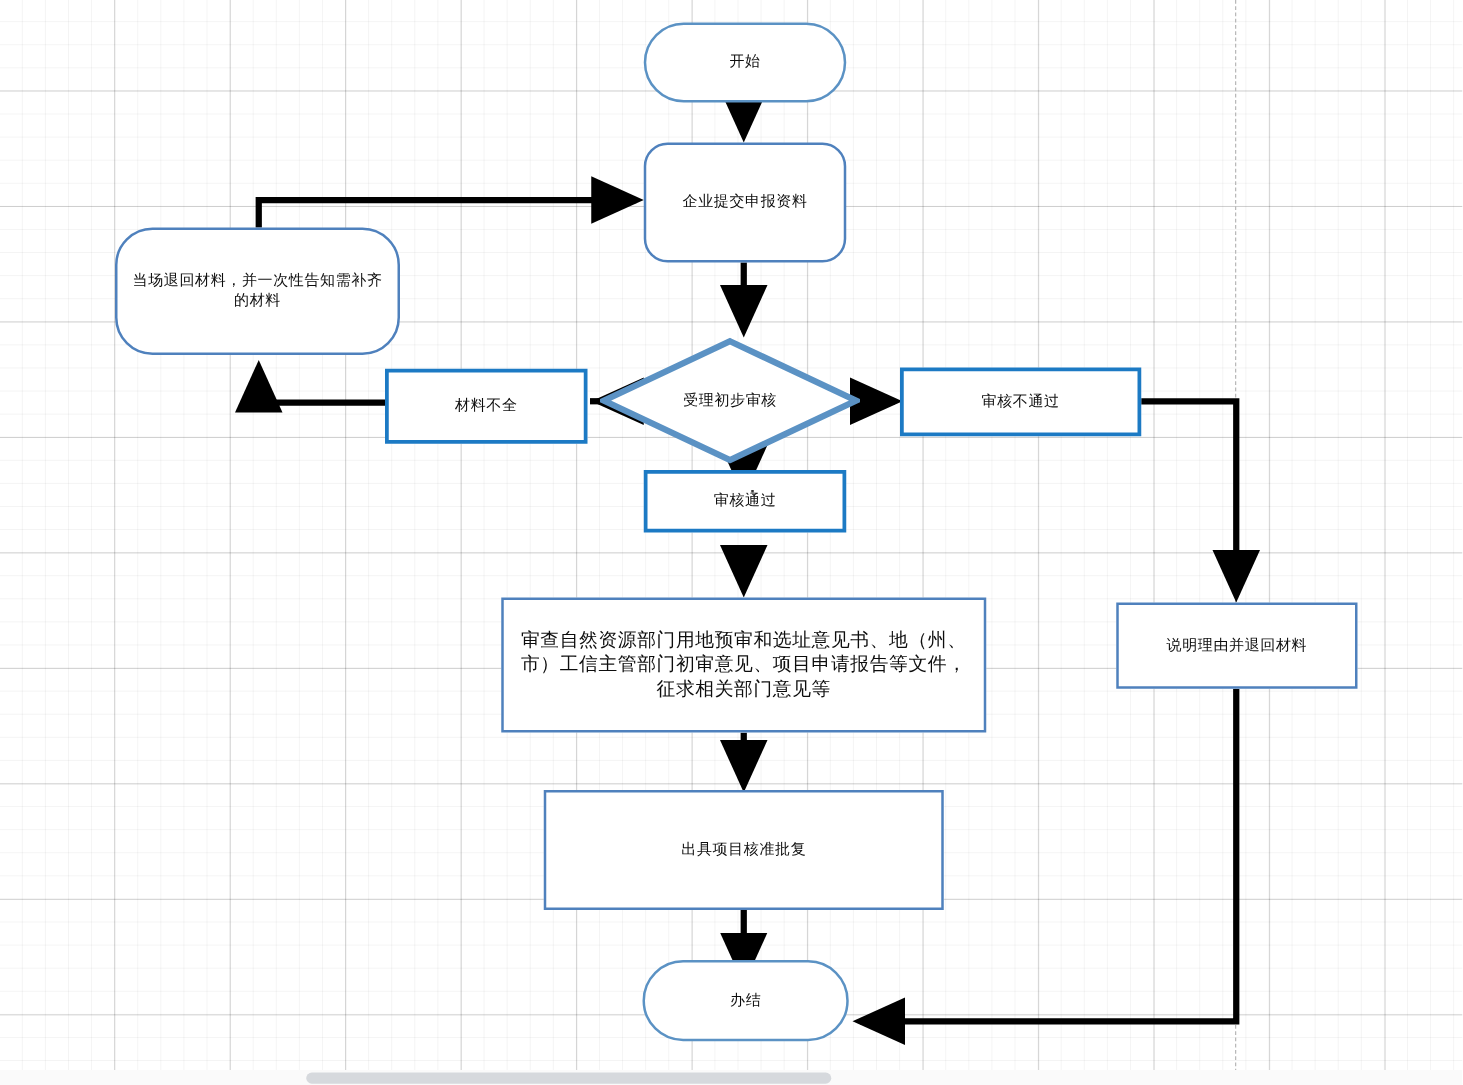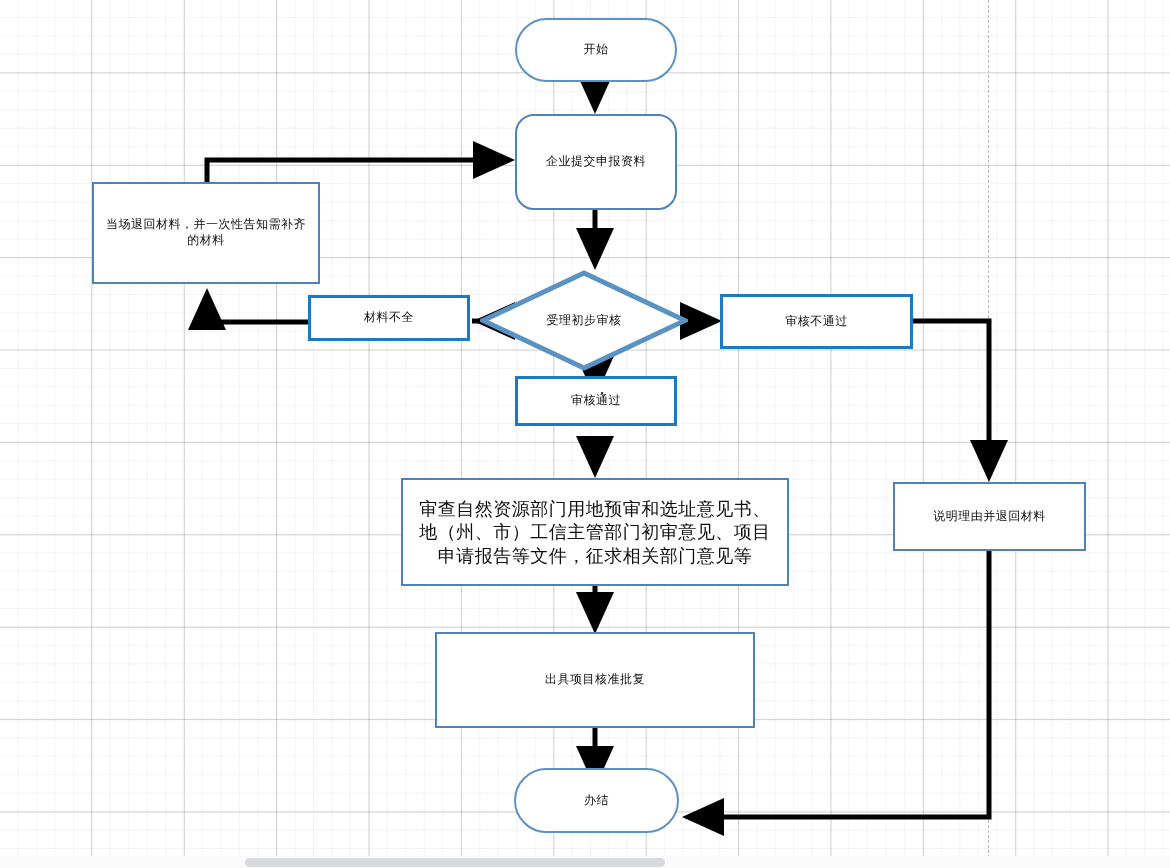--- a/index.html
+++ b/index.html
@@ -92,21 +92,21 @@
   .scrollbar-thumb {
     position: absolute;
     bottom: 1px;
     left: 245px;
     width: 420px;
     height: 9px;
     background: #d6d9dd;
     border-radius: 5px;
   }
   .fs16 { font-size: 12px; }
-  .fs15 { font-size: 18px; justify-content: center; }
+  .fs15 { font-size: 15px; justify-content: center; }
   .stray-dot {
     position: absolute;
     width: 2px;
     height: 2px;
     background: #333;
     left: 601px;
     top: 392px;
   }
 </style>
 </head>
@@ -150,25 +150,25 @@
   </svg>
 
   <div class="node terminator fs16" style="left:515px; top:18px; width:162px; height:64px;">
     <span>开始</span>
   </div>
 
   <div class="node process fs16" style="left:515px; top:114px; width:162px; height:96px; padding:0 14px;border-radius:19px;">
     <span>企业提交申报资料</span>
   </div>
 
-  <div class="node process fs16" style="left:92px; top:182px; width:228px; height:102px; padding:0 10px;">
+  <div class="node process fs16" style="left:92px; top:182px; width:228px; height:102px; padding:0 10px;border-radius:30px;">
     <span>当场退回材料，并一次性告知需补齐的材料</span>
   </div>
 
-  <div class="node process-bright fs16" style="left:308px; top:295px; width:162px; height:46px;">
+  <div class="node process-bright fs16" style="left:308px; top:295px; width:162px; height:60px;">
     <span>材料不全</span>
   </div>
 
   <div class="node decision fs16" style="left:480px; top:270px; width:208px; height:101px;">
     <svg class="decision-shape" viewBox="0 0 208 101" preserveAspectRatio="none">
       <polygon points="104,3 205,50.5 104,98 3,50.5" fill="#ffffff" stroke="#5b92c4" stroke-width="5"></polygon>
     </svg>
     <span class="decision-label">受理初步审核</span>
   </div>
 

